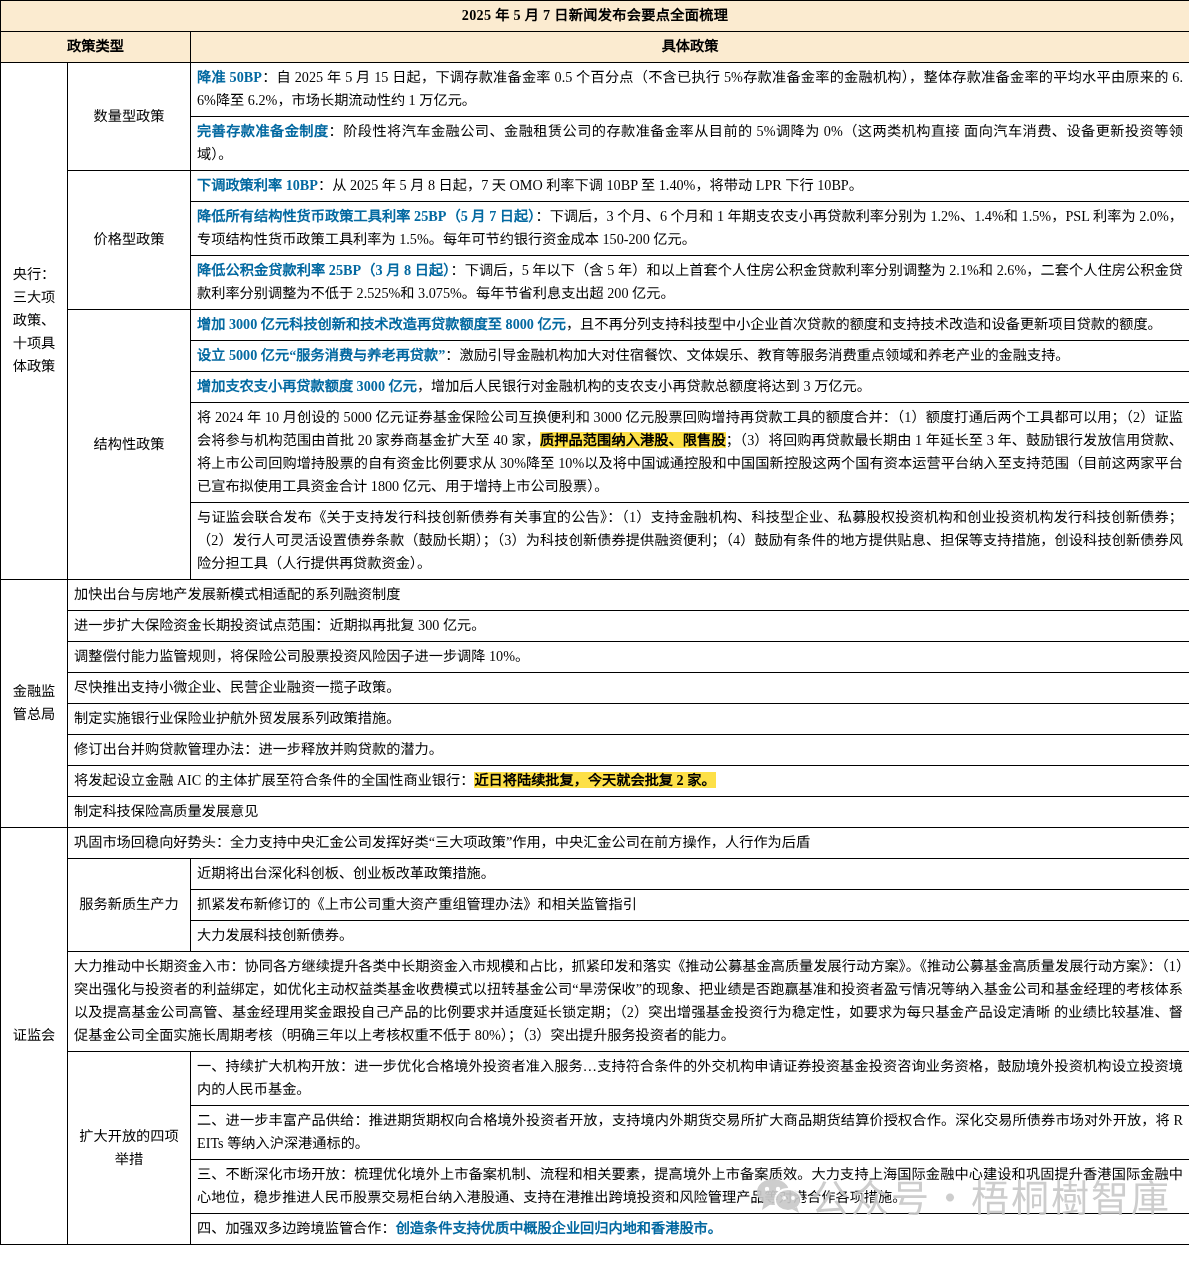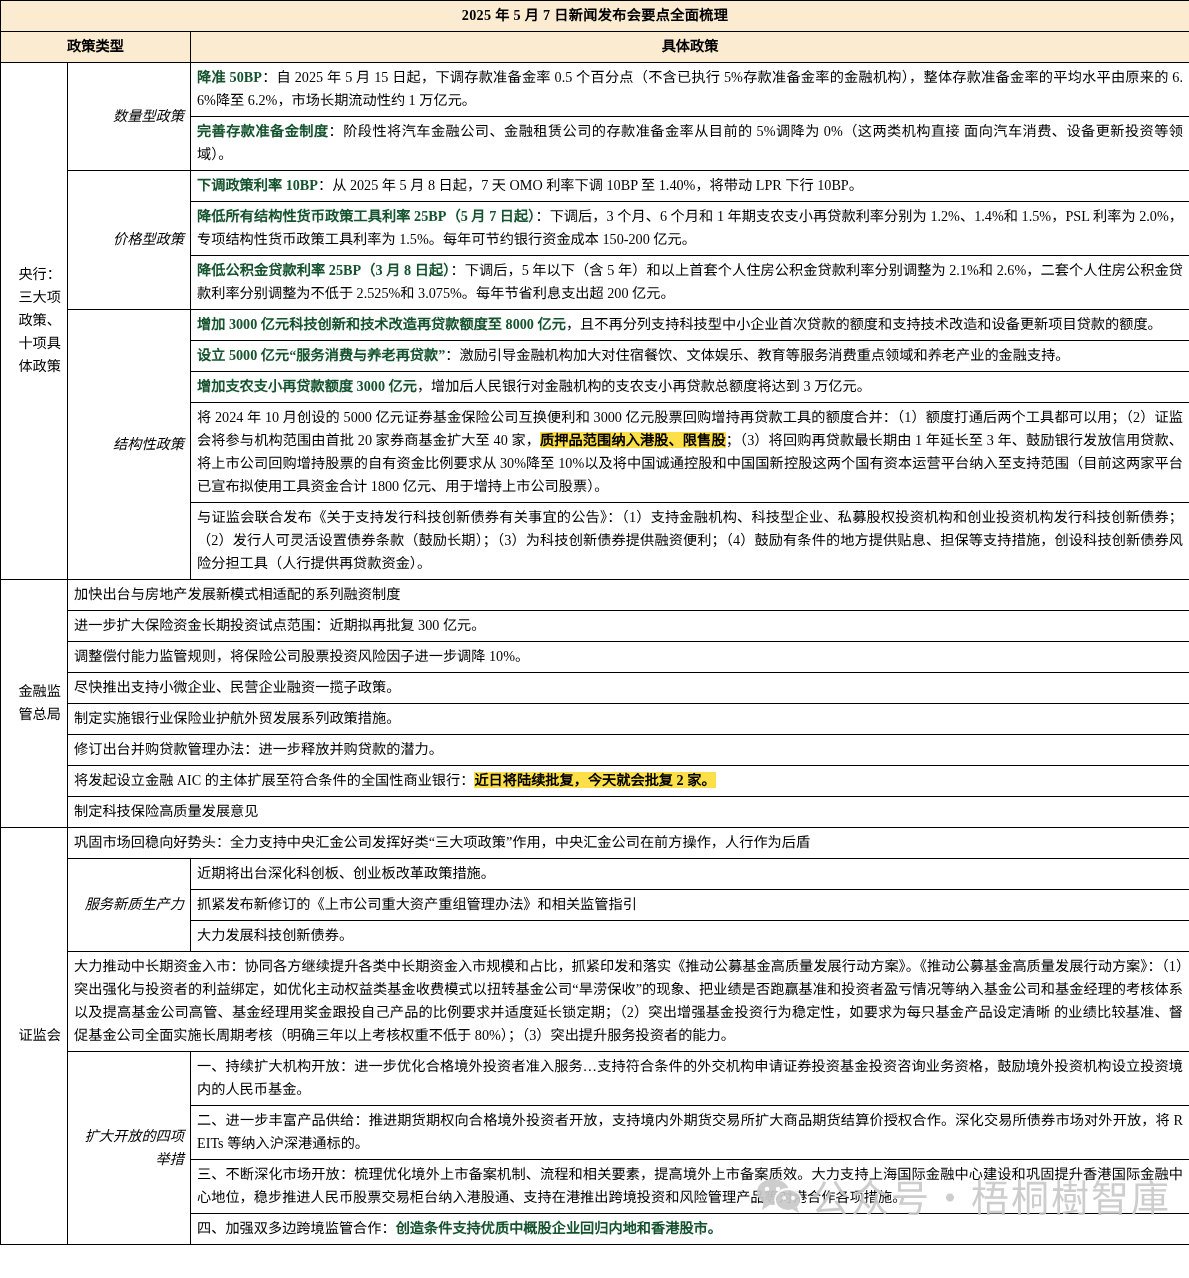--- a/index.html
+++ b/index.html
@@ -49,41 +49,40 @@
   }
   .head-cell {
     background: #FBEBD0;
     text-align: center;
     font-weight: bold;
     font-size: 15.5px;
     padding: 5px 0 6px 0;
     margin-top: 12px;
   }
   .cat-cell {
-    text-align: right;
+    text-align: center;
     vertical-align: middle;
     font-size: 14.2px;
     line-height: 1.62;
     padding: 4px 8px;
-    font-style: italic;
   }
   .cat-narrow {
-    text-align: right;
+    text-align: center;
     vertical-align: middle;
     font-size: 14.2px;
     line-height: 1.62;
     padding: 4px 14px;
     margin-left: 48px;
   }
   .body-cell {
     text-align: justify;
     text-justify: inter-ideograph;
   }
   .r {
-    color: #14532d;
+    color: #0369a1;
     font-weight: bold;
   }
   .hl {
     background: #fde047;
     font-weight: bold;
   }
 
   
   #watermark {
     position: absolute;

